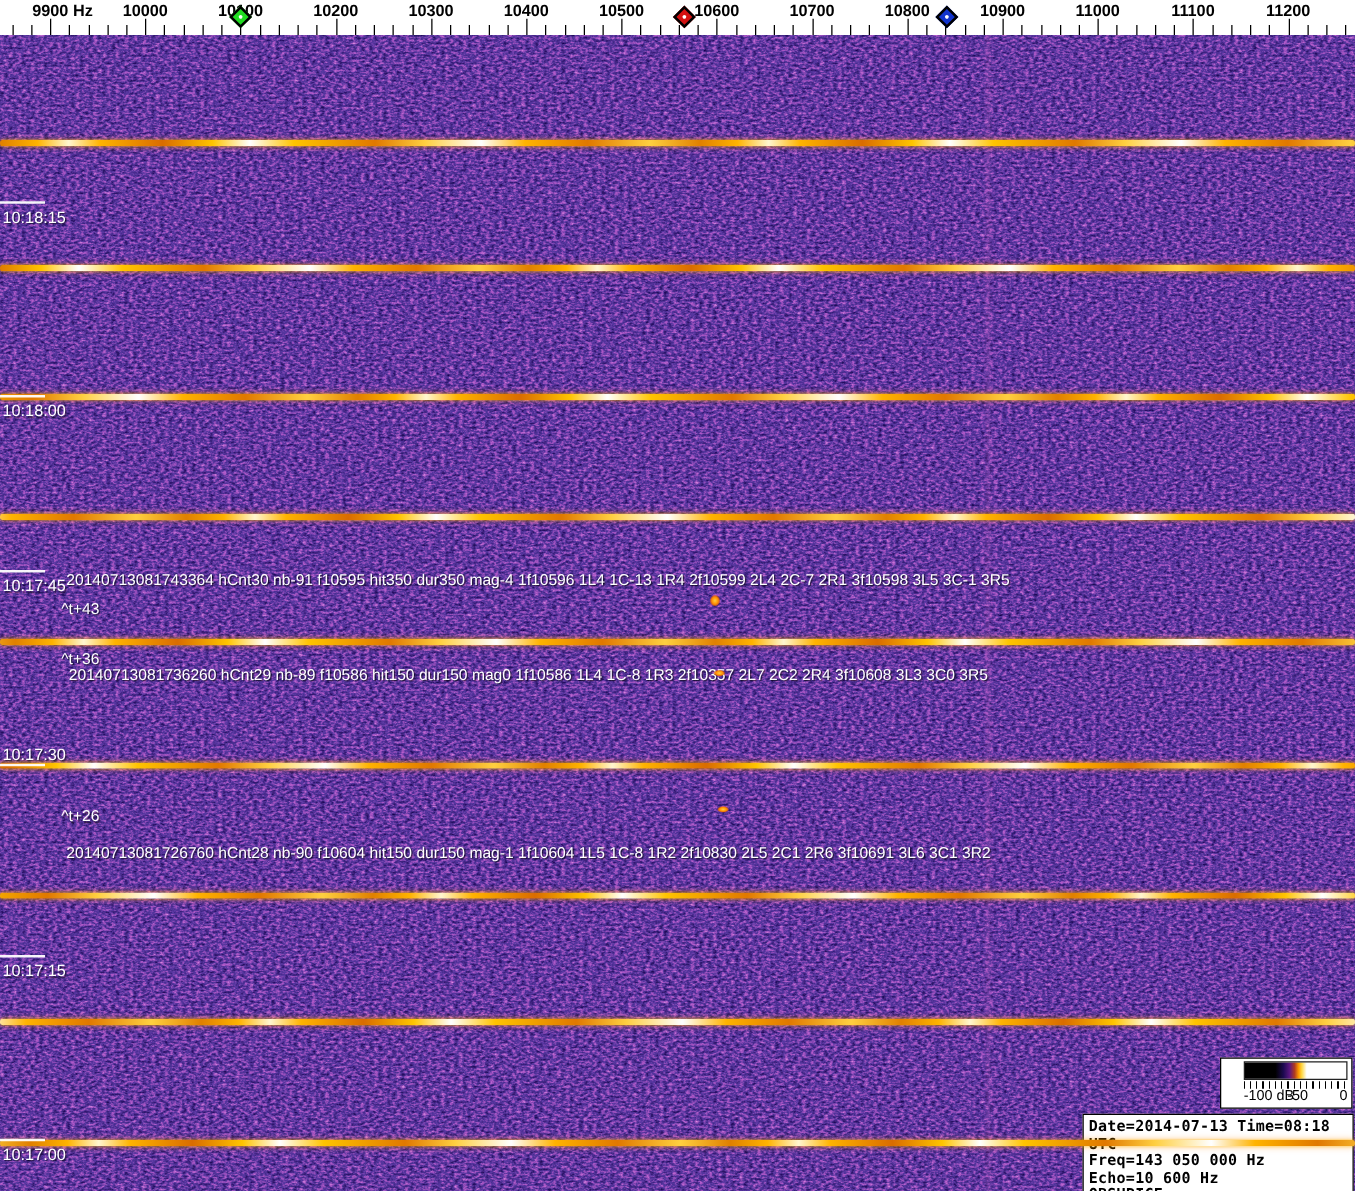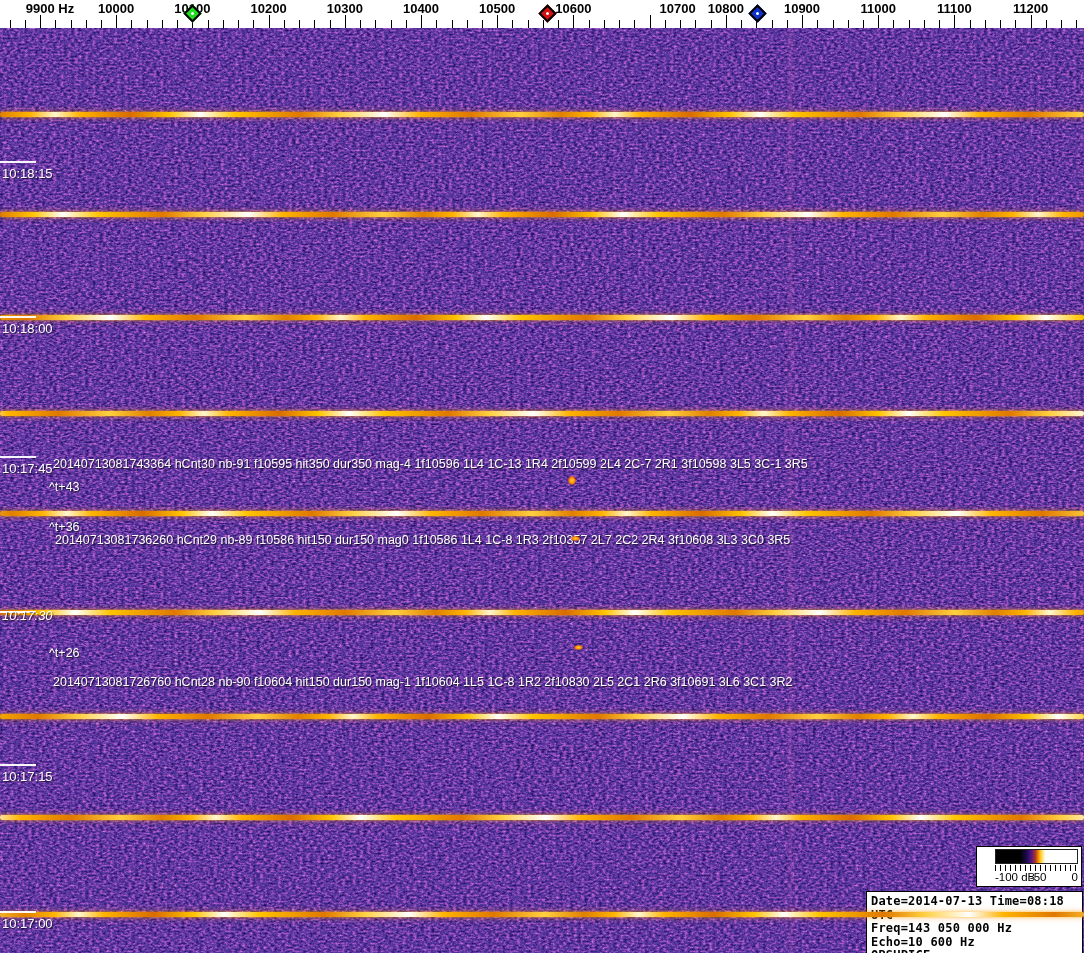--- a/index.html
+++ b/index.html
@@ -143,21 +143,21 @@
       <div class="tick" style="left: 1061.1px;"></div>
       <div class="tick" style="left: 1076.3px;"></div>
       <div class="axis-label" style="left: 50px;">9900 Hz</div>
       <div class="axis-label" style="left: 116.2px;">10000</div>
       <div class="axis-label" style="left: 192.4px;">10100</div>
       <div class="axis-label" style="left: 268.6px;">10200</div>
       <div class="axis-label" style="left: 344.8px;">10300</div>
       <div class="axis-label" style="left: 421px;">10400</div>
       <div class="axis-label" style="left: 497.2px;">10500</div>
       <div class="axis-label" style="left: 573.4px;">10600</div>
-      <div class="axis-label" style="left: 649.6px; margin-left: 28px;">10700</div>
+      <div class="axis-label" style="left: 649.6px;">10700</div>
       <div class="axis-label" style="left: 725.8px;">10800</div>
       <div class="axis-label" style="left: 802px;">10900</div>
       <div class="axis-label" style="left: 878.2px;">11000</div>
       <div class="axis-label" style="left: 954.4px;">11100</div>
       <div class="axis-label" style="left: 1030.6px;">11200</div>
       <div class="freq-marker" style="left: 186.4px; background: rgb(33, 221, 33);">
         <div class="dot"></div>
       </div>
       <div class="freq-marker" style="left: 540.73px; background: rgb(212, 17, 17);">
         <div class="dot"></div>
@@ -212,21 +212,21 @@
       <div class="sweep-line" style="top: 686px; background-position: -262px 0px;"></div>
       <div class="sweep-line" style="top: 787px; background-position: -399px 0px;"></div>
       <div class="sweep-line" style="top: 884px; background-position: -536px 0px;"></div>
       <div class="time-tick" style="top: 133px;"></div>
       <div class="time-label" style="top: 138px;">10:18:15</div>
       <div class="time-tick" style="top: 288px;"></div>
       <div class="time-label" style="top: 293px;">10:18:00</div>
       <div class="time-tick" style="top: 428px;"></div>
       <div class="time-label" style="top: 433px;">10:17:45</div>
       <div class="time-tick" style="top: 583px;"></div>
-      <div class="time-label" style="top: 580px; font-style: italic;">10:17:30</div>
+      <div class="time-label" style="top: 568px;">10:17:30</div>
       <div class="time-tick" style="top: 736px;"></div>
       <div class="time-label" style="top: 741px;">10:17:15</div>
       <div class="time-tick" style="top: 883px;"></div>
       <div class="time-label" style="top: 888px;">10:17:00</div>
       <div class="annotation" style="left: 53px; top: 429px;">20140713081743364 hCnt30 nb-91 f10595 hit350 dur350 mag-4 1f10596 1L4 1C-13 1R4 2f10599 2L4 2C-7 2R1 3f10598 3L5 3C-1 3R5</div>
       <div class="annotation" style="left: 55px; top: 505px;">20140713081736260 hCnt29 nb-89 f10586 hit150 dur150 mag0 1f10586 1L4 1C-8 1R3 2f10357 2L7 2C2 2R4 3f10608 3L3 3C0 3R5</div>
       <div class="annotation" style="left: 53px; top: 601px; margin-top: 46px;">20140713081726760 hCnt28 nb-90 f10604 hit150 dur150 mag-1 1f10604 1L5 1C-8 1R2 2f10830 2L5 2C1 2R6 3f10691 3L6 3C1 3R2</div>
       <div class="event-marker" style="left: 49px; top: 452px;">^t+43</div>
       <div class="event-marker" style="left: 49px; top: 492px;">^t+36</div>
       <div class="event-marker" style="left: 49px; top: 618px;">^t+26</div>

